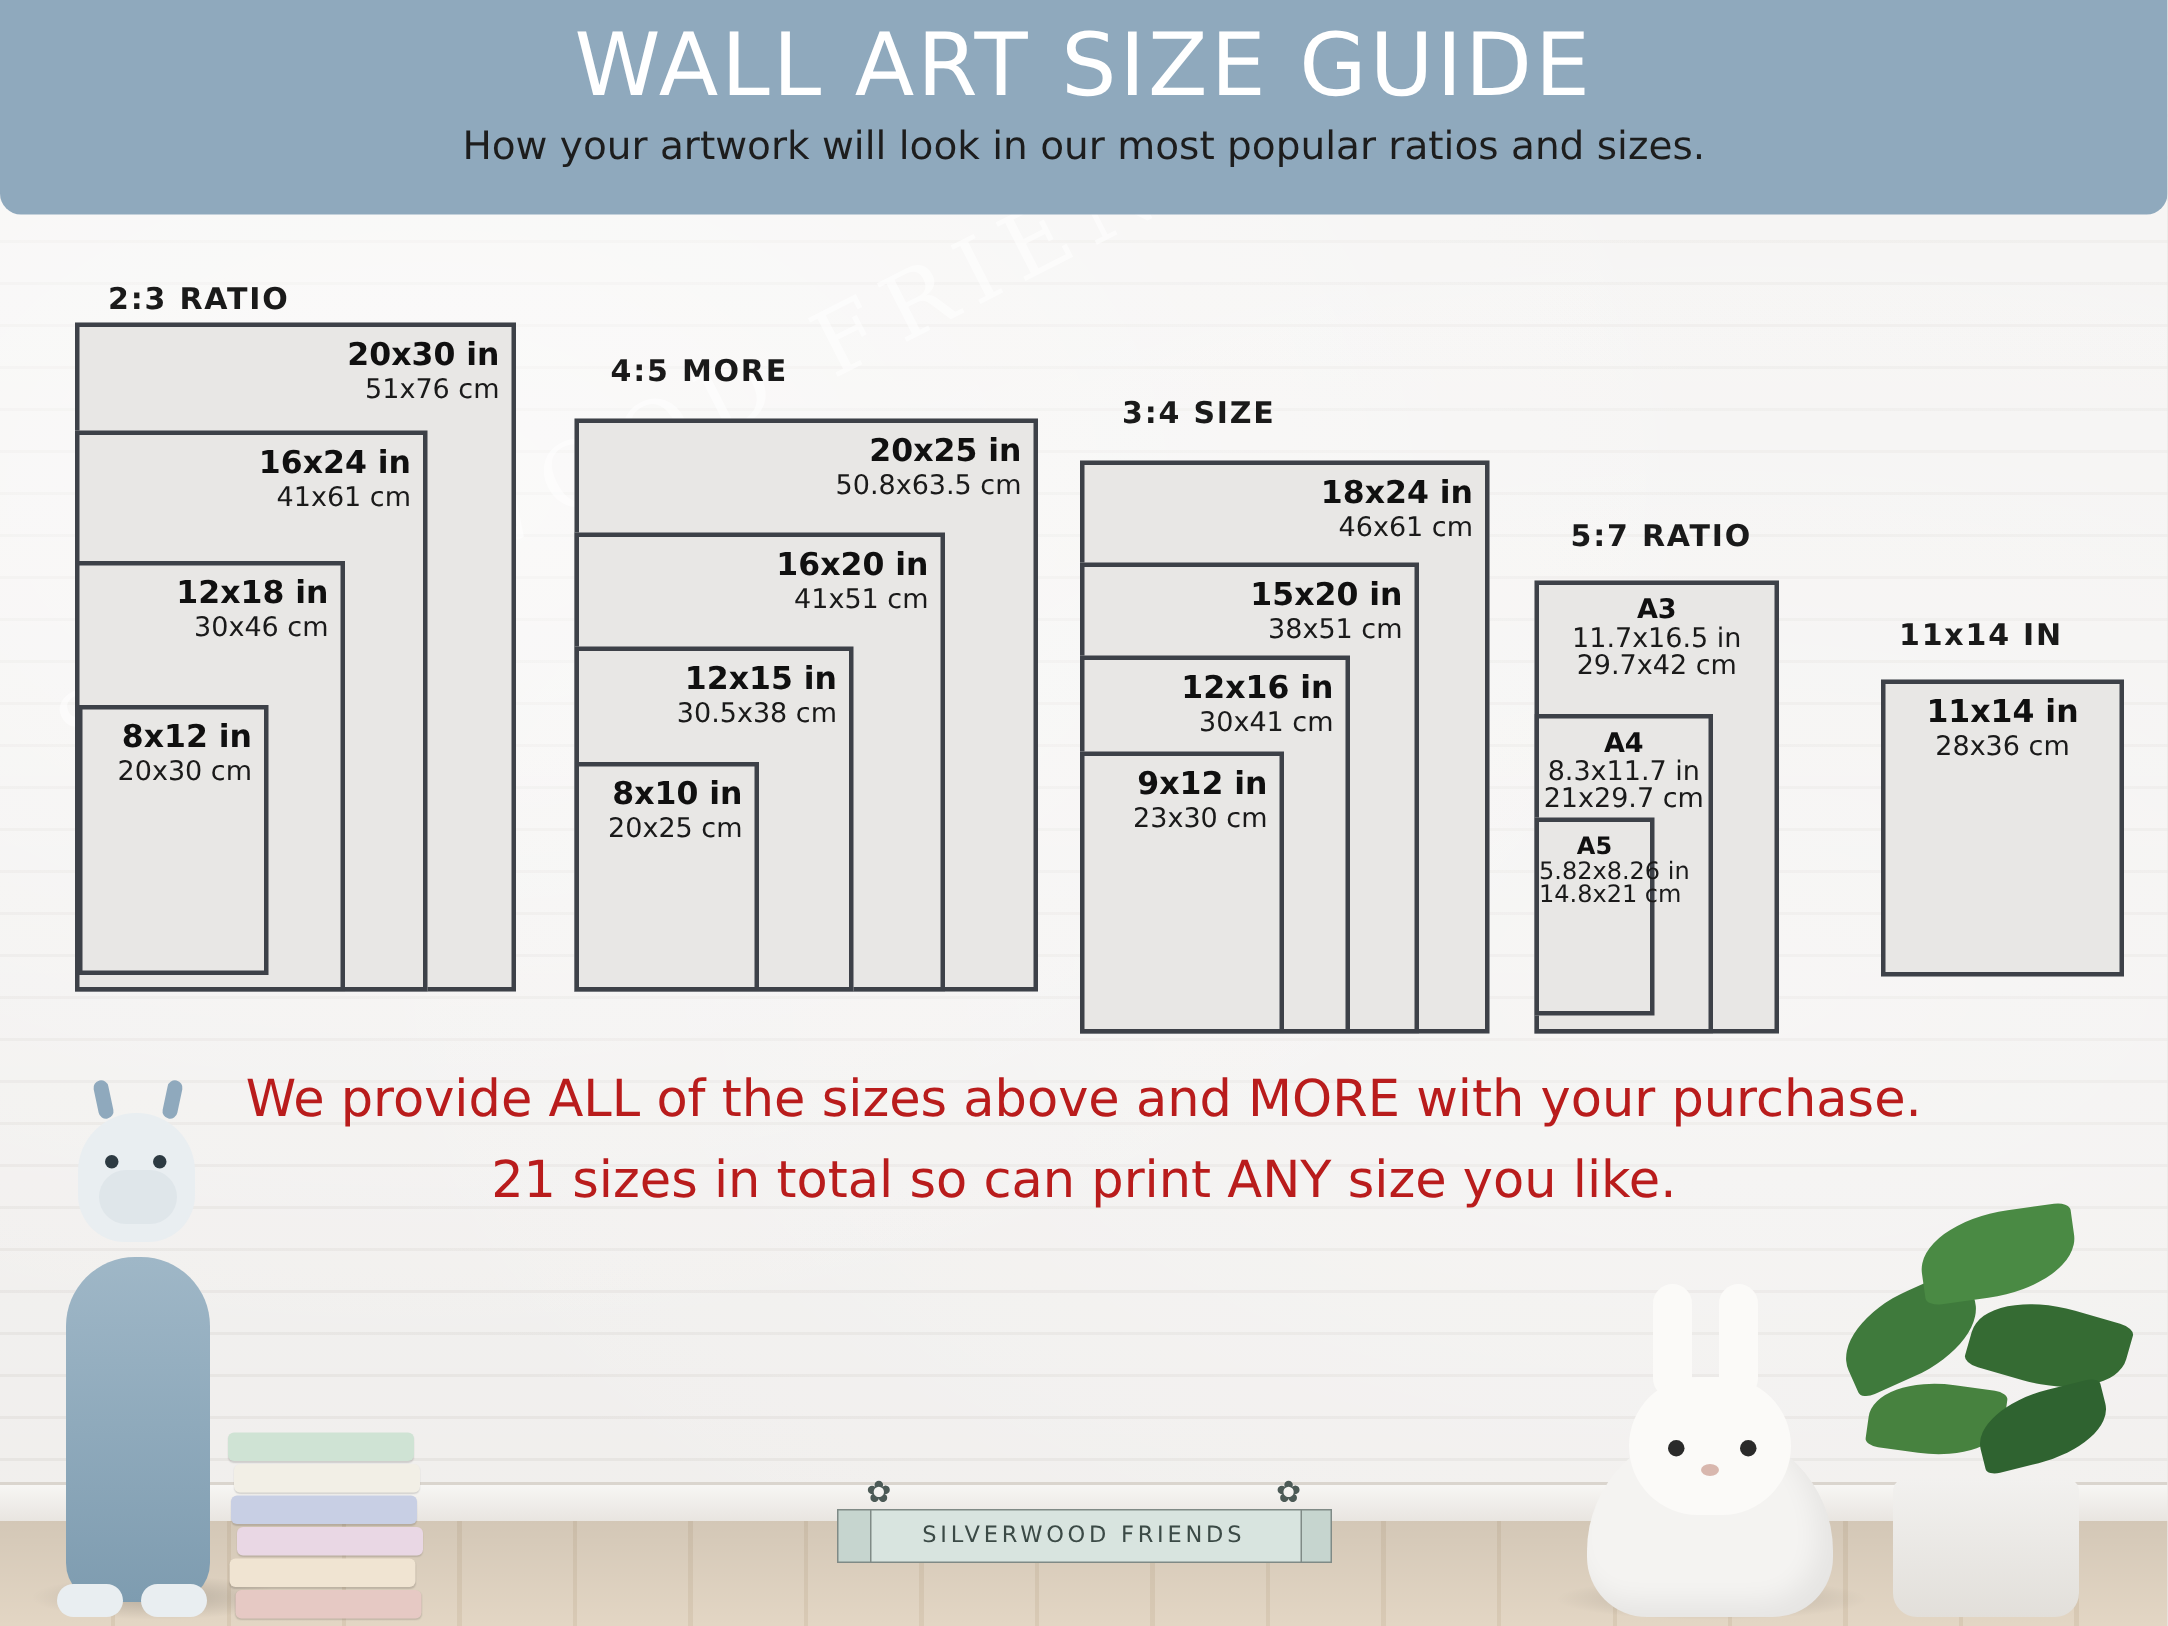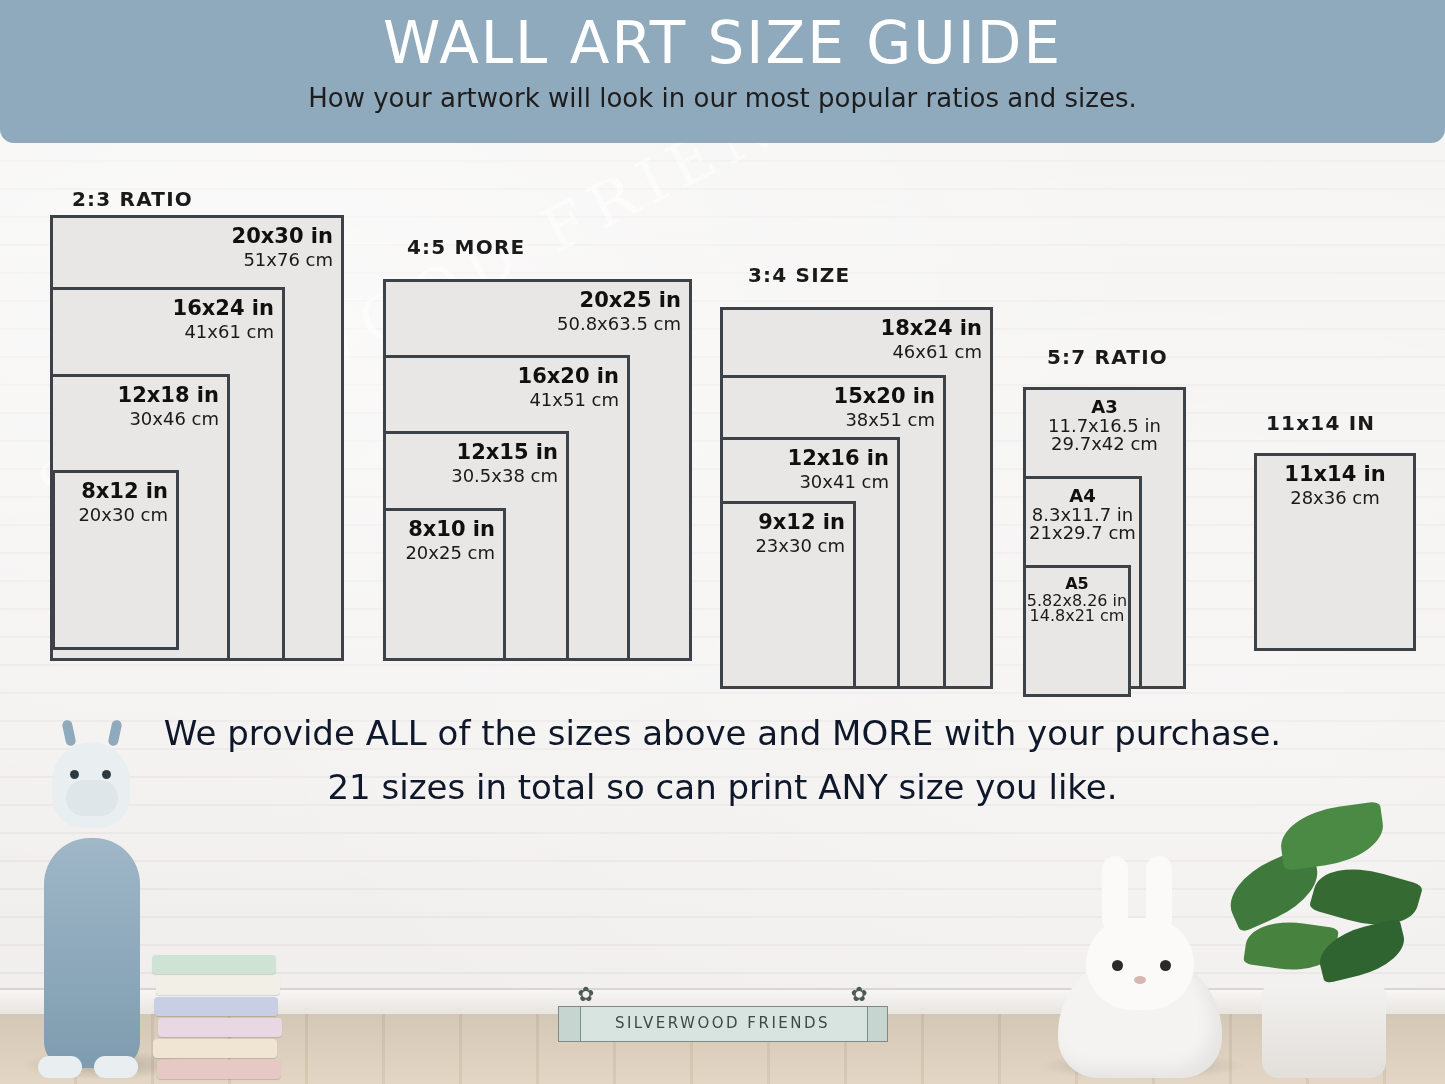--- a/index.html
+++ b/index.html
@@ -177,21 +177,21 @@
   
   .promo {
     position: absolute;
     left: 0;
     top: 706px;
     width: 1445px;
     text-align: center;
     z-index: 4;
   }
   .promo .line {
-    color: #0f172a;
+    color: #b91c1c;
     font-size: 34px;
     line-height: 54px;
     font-family: "DejaVu Sans", sans-serif;
   }
 
   
   .ribbon {
     position: absolute;
     left: 50%;
     transform: translateX(-50%);
@@ -521,21 +521,21 @@
           <span class="t2">29.7x42 cm</span>
         </span>
       </div>
       <div class="frame center small" style="left:0px; top:131px; width:119px; height:213px;">
         <span class="lbl">
           <span class="t1">A4</span>
           <span class="t2">8.3x11.7 in</span>
           <span class="t2">21x29.7 cm</span>
         </span>
       </div>
-      <div class="frame center xsmall" style="left:0px; top:220px; width:108px; height:132px;padding-left:44px;">
+      <div class="frame center xsmall" style="left:0px; top:200px; width:80px; height:132px;padding-left:44px;">
         <span class="lbl">
           <span class="t1">A5</span>
           <span class="t2">5.82x8.26 in</span>
           <span class="t2">14.8x21 cm</span>
         </span>
       </div>
     </div>
 
     <div class="group" style="left:1254px; top:268px; width:166px; height:264px;">
       <div class="group-label" style="left:12px; top:0px;">11x14 IN</div>

